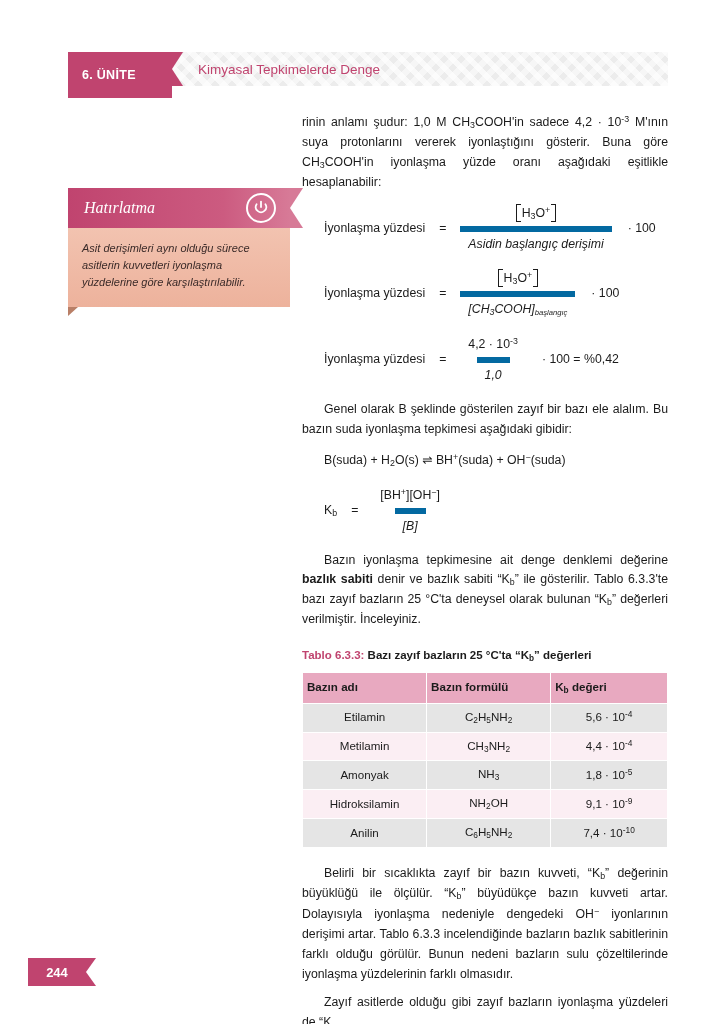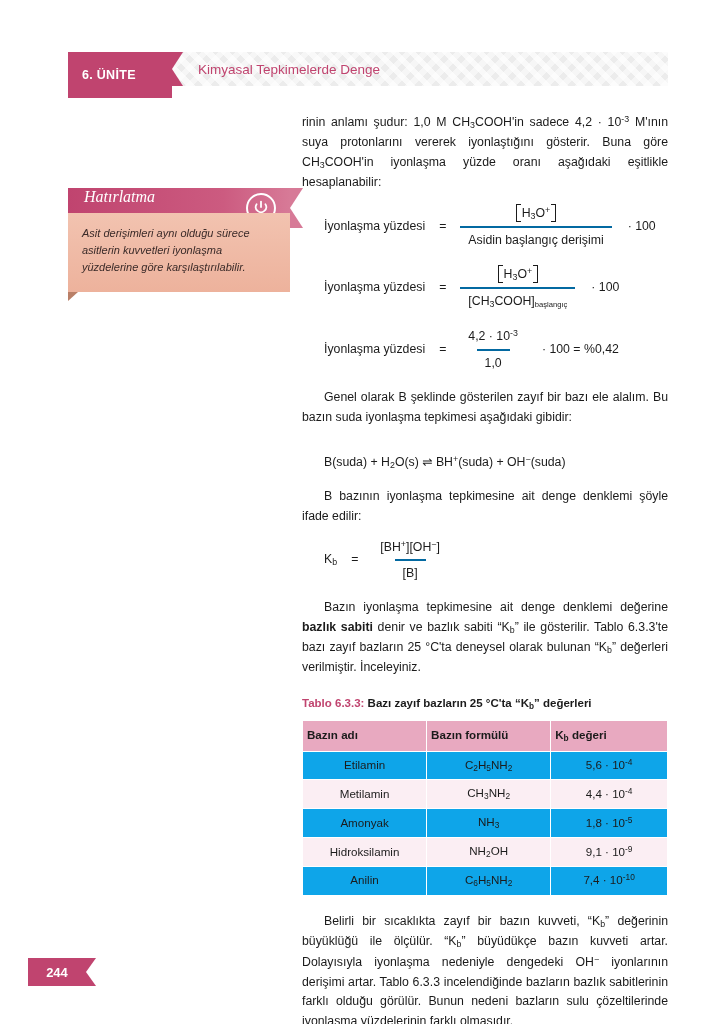--- a/index.html
+++ b/index.html
@@ -74,23 +74,24 @@
 
   
   .reminder {
     position: absolute;
     left: 68px;
     top: 188px;
     width: 222px;
   }
   .reminder-head {
     position: relative;
-    height: 25px;
+    height: 40px;
     background: linear-gradient(90deg, #c0446f 0%, #cc5b80 70%, #d77a97 100%);
     display: flex;
+    align-items: center;
   }
   .reminder-head:after {
     content: "";
     position: absolute;
     right: -13px; top: 0;
     border-top: 20px solid #d77a97;
     border-bottom: 20px solid #d77a97;
     border-right: 13px solid transparent;
   }
   .reminder-title {
@@ -154,34 +155,34 @@
   }
   .formula-row .lead { padding-left: 22px; padding-right: 8px; }
   .frac {
     display: inline-flex;
     flex-direction: column;
     align-items: center;
     vertical-align: middle;
     margin: 0 8px;
   }
   .frac .num { padding: 0 8px 2px 8px; white-space: nowrap; }
-  .frac .den { padding: 3px 8px 0 8px; border-top: 2px solid #0369a1; white-space: nowrap; }
+  .frac .den { padding: 3px 8px 0 8px; border-top: 6px solid #0369a1; white-space: nowrap; font-style: italic; }
   .brk { position: relative; padding: 0 2px; }
   .brk:before, .brk:after {
     position: absolute; top: -2px; bottom: -2px; width: 4px;
     content: "";
     border-top: 1px solid #1b1b1b;
     border-bottom: 1px solid #1b1b1b;
   }
   .brk:before { left: -4px; border-left: 1px solid #1b1b1b; }
   .brk:after { right: -4px; border-right: 1px solid #1b1b1b; }
   .after-frac { padding-left: 8px; }
   .eqsign { padding: 0 6px; }
 
-  .eq-center { display:flex; justify-content:flex-start; padding-left: 22px; margin: 24px 0 14px 0;}
+  .eq-center { display:flex; justify-content:flex-start; padding-left: 22px; margin: 10px 0 14px 0;}
 
   
   .table-caption {
     margin: 16px 0 6px 0;
     font-size: 11.5px;
     color: #c0446f;
     font-weight: bold;
   }
   .table-caption .cap-rest { color: #1b1b1b; font-weight: bold; }
   table {
@@ -194,21 +195,21 @@
     border: 1px solid #ffffff;
     padding: 5px 4px;
     font-weight: bold;
     color: #1b1b1b;
   }
   table td {
     border: 1px solid #ffffff;
     padding: 4px 4px;
     text-align: center;
   }
-  tr.r-odd td { background: #0ea5e9; }
+  tr.r-odd td { background: #e5e5e5; }
   tr.r-even td { background: #fbeef3; }
 
   
   .pagenum {
     position: absolute;
     left: 28px;
     bottom: 38px;
     width: 58px;
     height: 28px;
     background: #c0446f;
@@ -286,21 +287,20 @@
     </span>
     <span class="after-frac">· 100 = %0,42</span>
   </div>
 
   <p class="indent">Genel olarak B şeklinde gösterilen zayıf bir bazı ele alalım. Bu bazın suda iyonlaşma tepkimesi aşağıdaki gibidir:</p>
 
   <div class="eq-center">
     <span>B(suda) + H<sub>2</sub>O(s) ⇌ BH<sup>+</sup>(suda) + OH<sup>−</sup>(suda)</span>
   </div>
 
-  <p class="indent">B bazının iyonlaşma tepkimesine ait denge denklemi şöyle ifade edilir:</p>
 
   <div class="formula-row">
     <span class="lead">K<sub>b</sub></span>
     <span class="eqsign">=</span>
     <span class="frac">
       <span class="num">[BH<sup>+</sup>][OH<sup>−</sup>]</span>
       <span class="den">[B]</span>
     </span>
   </div>
 

